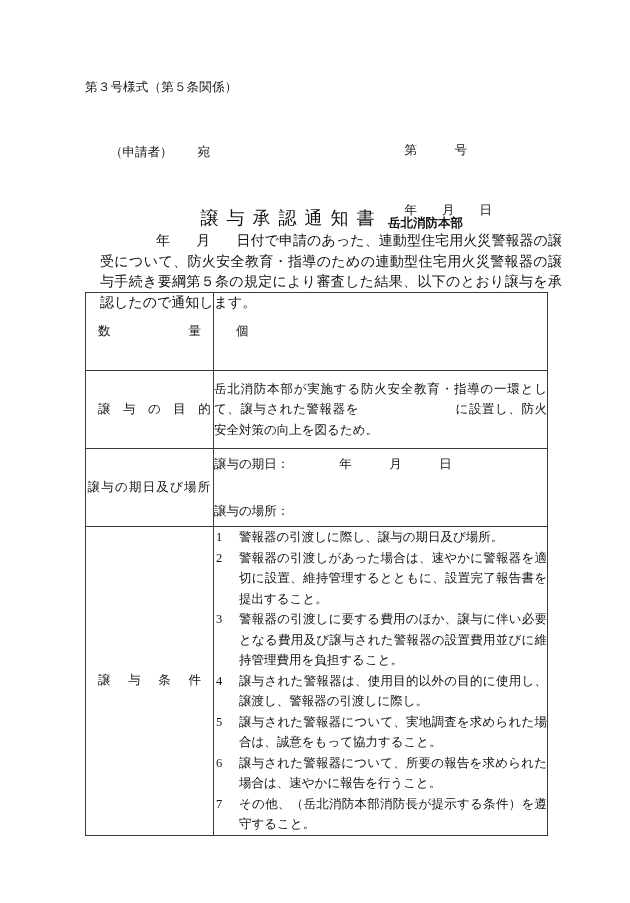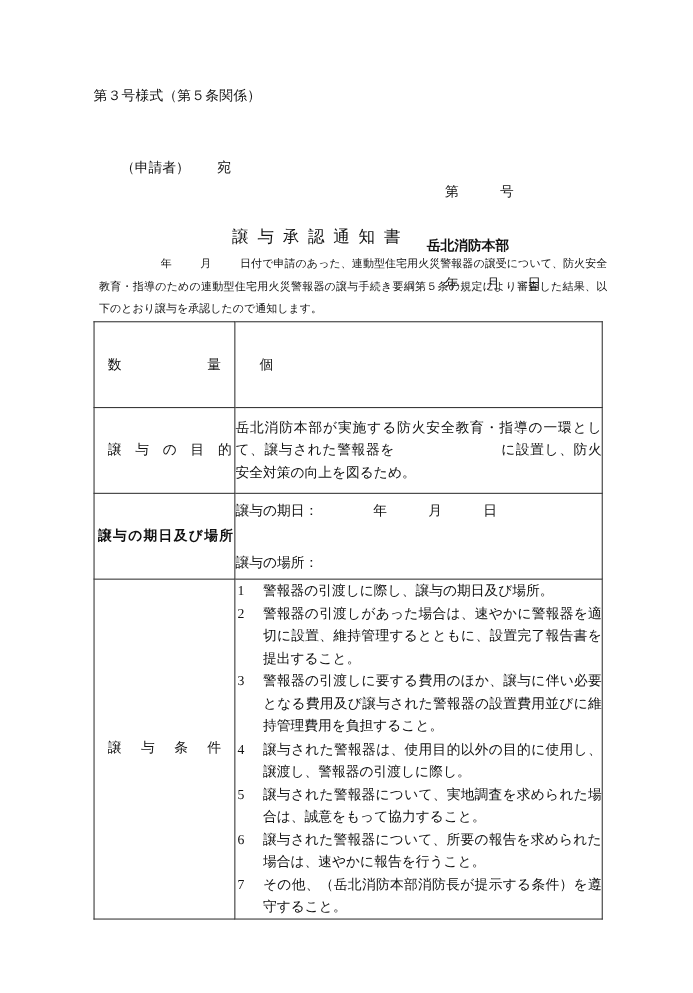--- a/index.html
+++ b/index.html
@@ -35,21 +35,21 @@
   }
   .doc-meta {
     position: absolute;
     right: 83px;
     top: 100px;
     font-size: 12.5px;
     line-height: 20px;
     text-align: left;
     white-space: pre;
   }
-  .doc-meta div { white-space: pre; margin-top: 24px; }
+  .doc-meta div { white-space: pre; }
 
   .addressee {
     position: absolute;
     left: 110px;
     top: 144px;
     font-size: 12.5px;
     white-space: pre;
   }
 
   .issuer {
@@ -78,31 +78,31 @@
     color: #6f6f6f;
     overflow: hidden;
   }
 
   .doc-title {
     position: absolute;
     left: 0;
     right: 0;
     top: 206px;
     text-align: center;
-    font-size: 15px;
+    font-size: 18px;
     letter-spacing: 8px;
     text-indent: 8px;
   }
 
   .body-para {
     position: absolute;
-    left: 90px;
+    left: 100px;
     top: 231px;
     width: 462px;
-    font-size: 10px;
+    font-size: 14px;
     line-height: 20.5px;
     text-align: justify;
     text-justify: inter-ideograph;
   }
   .body-para .indent { display: inline-block; width: 56px; }
   .body-para .gap-s { display: inline-block; width: 26px; }
 
   
   .grid {
     position: absolute;
@@ -129,23 +129,22 @@
     margin-left: 12px;
   }
   .lbl-spread {
     display: block;
     text-align: justify;
     text-align-last: justify;
     padding: 0 12px;
   }
   .lbl-plain {
     display: block;
-    text-align: right;
+    text-align: center;
     letter-spacing: 1.2px;
-    font-weight: bold;
   }
 
   .cell-body {
     padding: 8px 10px 9px 10px;
     line-height: 20.5px;
     text-align: justify;
     text-justify: inter-ideograph;
     vertical-align: top;
   }
   .row-qty td { height: 34px; }

